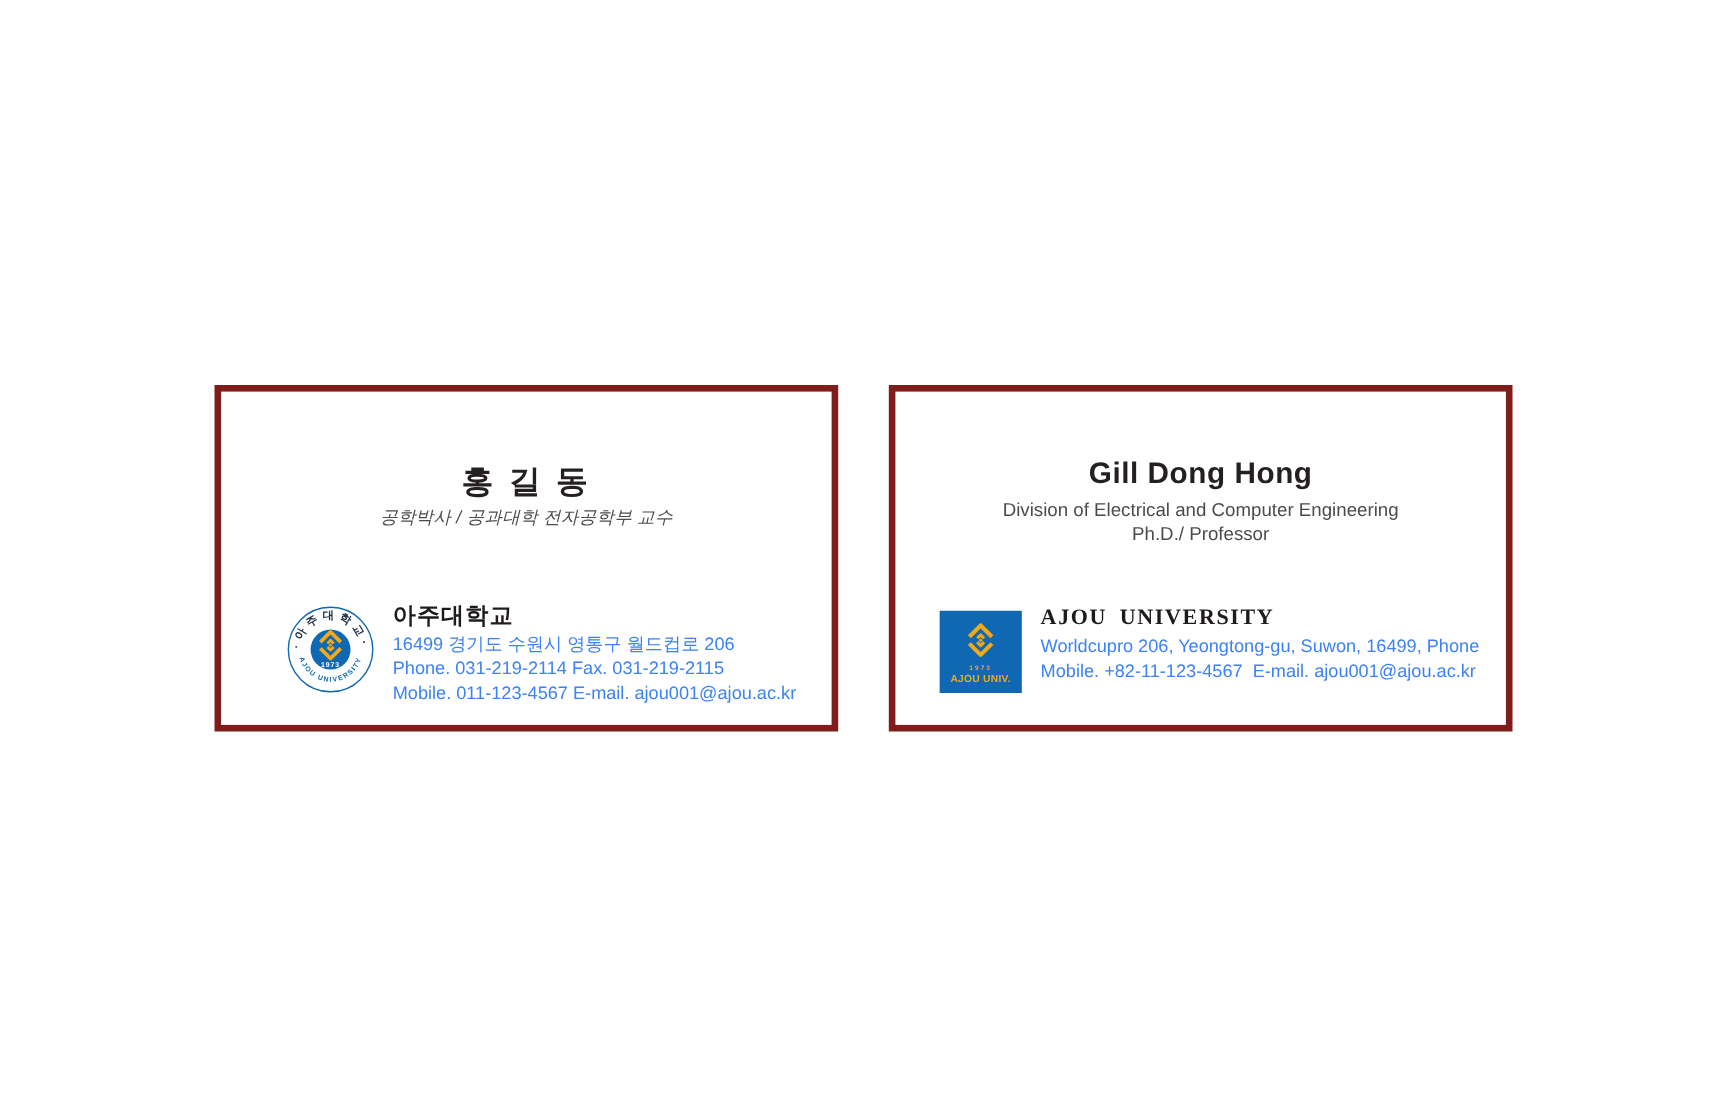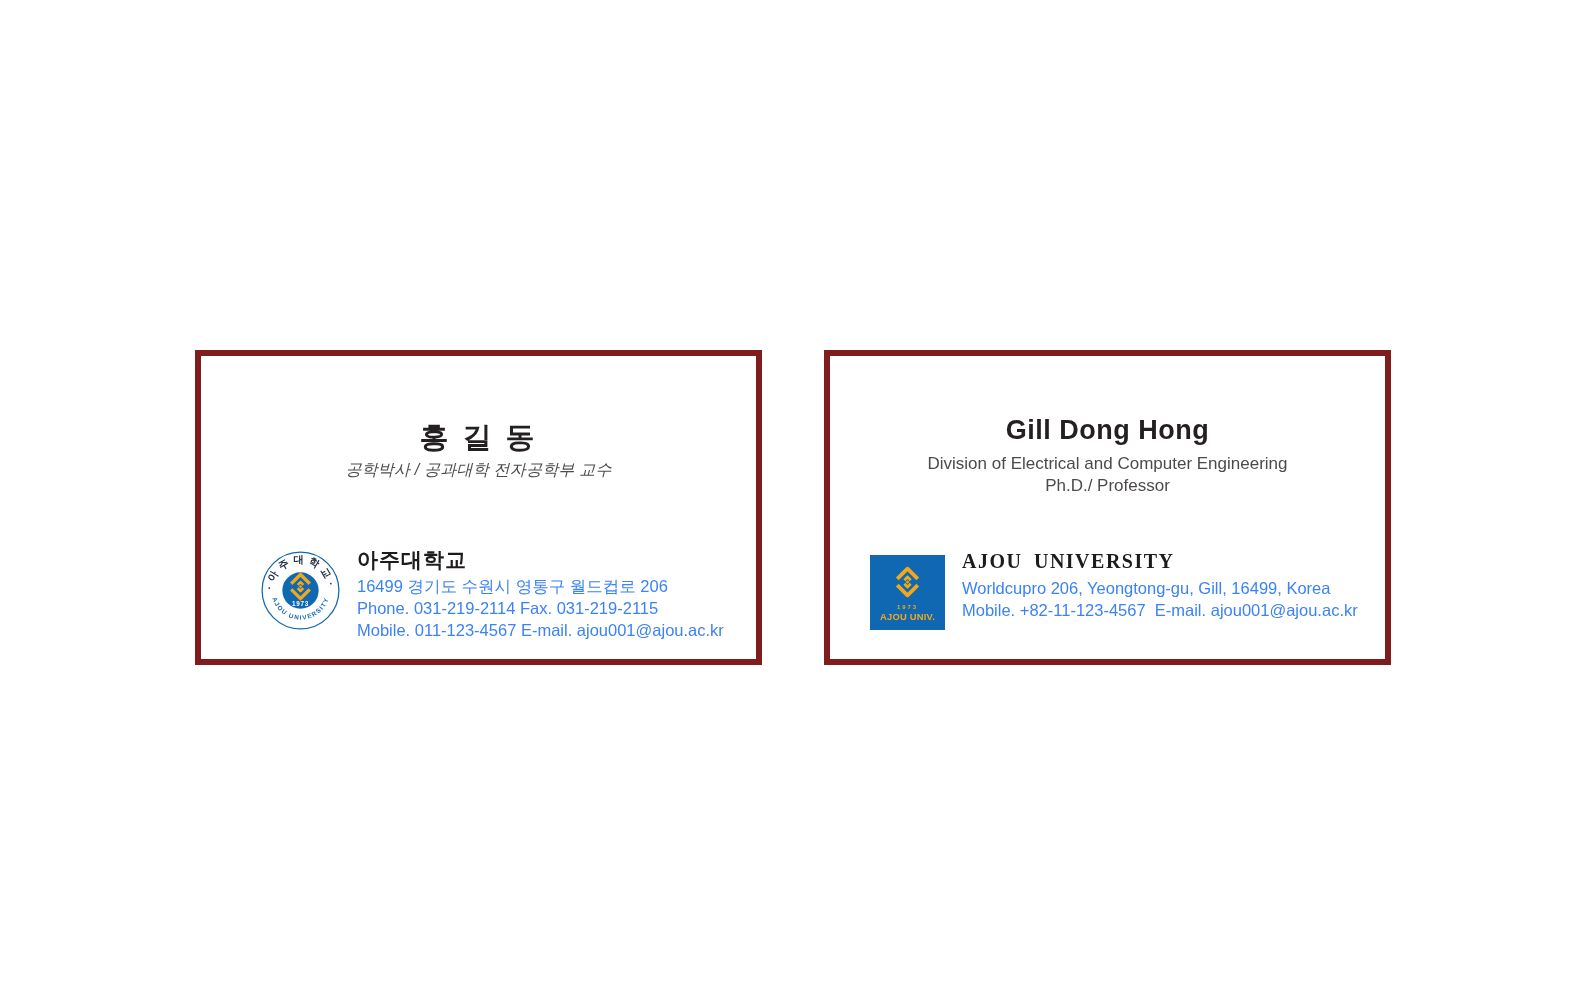--- a/index.html
+++ b/index.html
@@ -1,21 +1,21 @@
 <!DOCTYPE html>
 <html><head>
 <meta charset="utf-8">
 <style>
   html,body{margin:0;padding:0;background:#ffffff;}
   .canvas{position:relative;width:1575px;height:1008px;background:#ffffff;
           font-family:"Liberation Sans","DejaVu Sans",sans-serif;overflow:hidden;}
   .card{position:absolute;top:350px;width:567px;height:315px;background:#ffffff;
         border:6px solid #7f1d1d;box-sizing:border-box;}
   .card-ko{left:195px;}
-  .card-en{left:808px;margin-left:16px;}
+  .card-en{left:808px;}
 
   
   .name-ko{position:absolute;top:62px;left:0;right:0;text-align:center;
            font-size:29px;font-weight:600;letter-spacing:3px;color:#241f20;}
   .title-ko{position:absolute;top:104px;left:0;right:0;text-align:center;
             font-size:16px;color:#4e4a4b;letter-spacing:.2px;font-style:italic;}
   .name-en{position:absolute;top:59px;left:0;right:0;text-align:center;
            font-size:27px;font-weight:700;letter-spacing:.5px;color:#241f20;}
   .title-en{position:absolute;top:97px;left:0;right:0;text-align:center;
             font-size:17px;line-height:22px;color:#4e4a4b;}
@@ -98,19 +98,19 @@
           <path d="M -11 3 L -11 -11 L 3 -11" stroke-width="9"></path>
           <path d="M 11 -3 L 11 11 L -3 11" stroke-width="9"></path>
           <rect x="-4" y="-4" width="8" height="8" fill="#f3a81a" stroke="none"></rect>
         </g>
         <text x="50" y="72" class="logo-year-text">1973</text>
         <text x="50" y="87" class="logo-word-text">AJOU UNIV.</text>
       </svg>
 
       <div class="org-col">
         <div class="org-en">AJOU UNIVERSITY</div>
-        <div class="contact-line contact-first">Worldcupro 206, Yeongtong-gu, Gill, 16499, Korea</div>
+        <div class="contact-line contact-first">Worldcupro 206, Yeongtong-gu, Suwon, 16499, Phone</div>
         <div class="contact-line">Mobile. +82-11-123-4567  E-mail. ajou001@ajou.ac.kr</div>
       </div>
     </div>
   </div>
 
 </div>
 
 </body></html>

